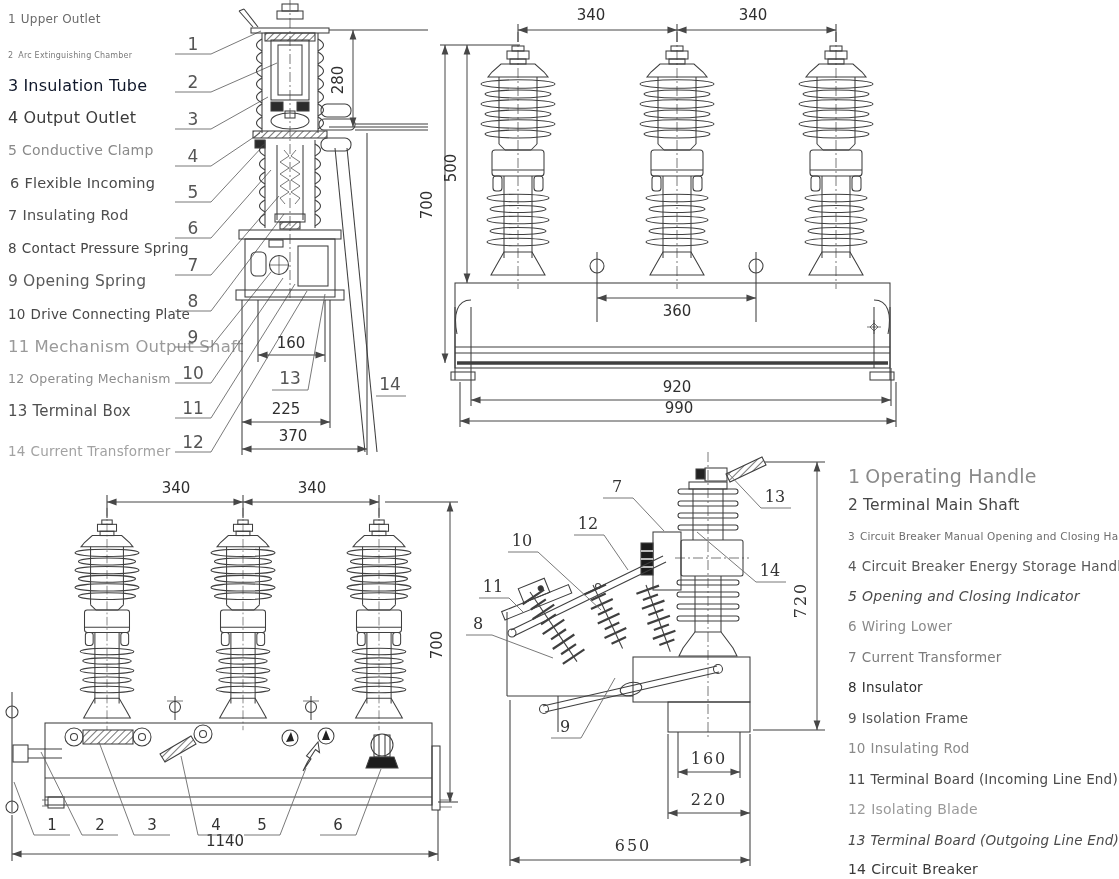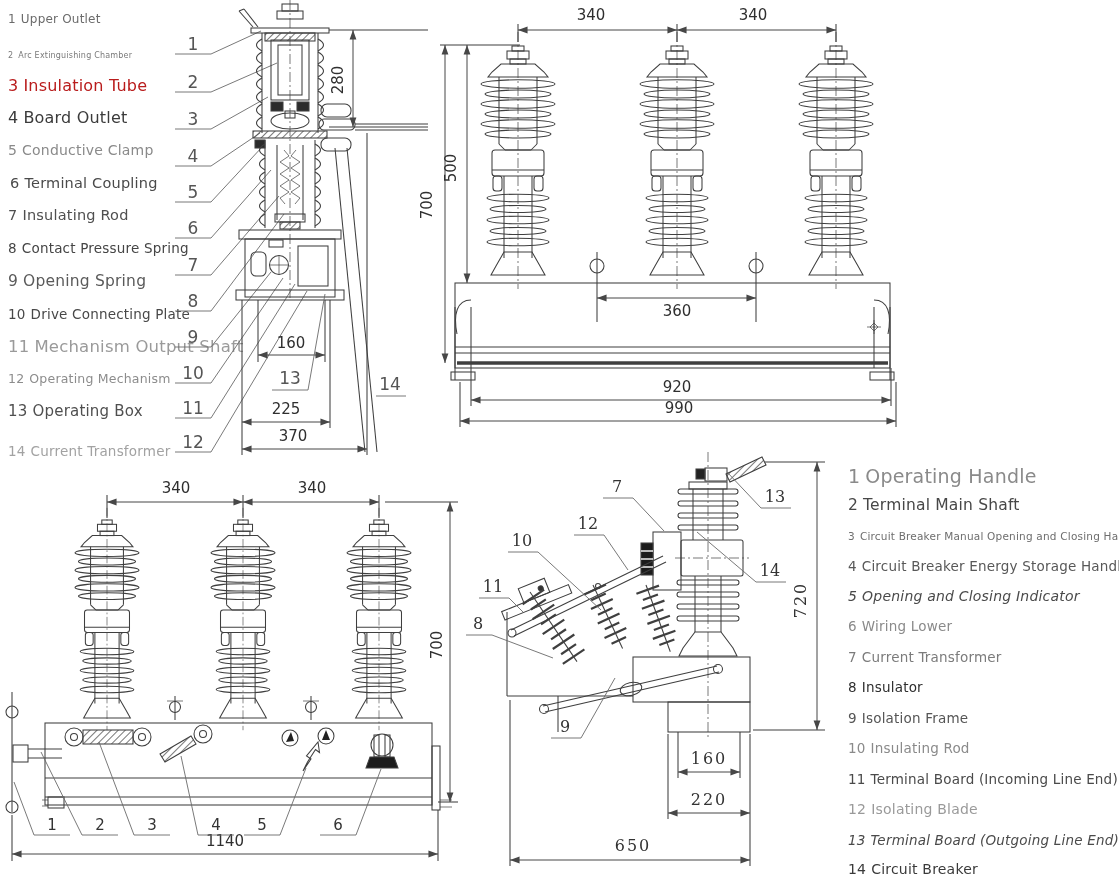--- a/index.html
+++ b/index.html
@@ -4,21 +4,21 @@
 <style>
   html,body{margin:0;padding:0;background:#fff;}
   body{width:1119px;height:879px;position:relative;overflow:hidden;
        font-family:"DejaVu Sans","Liberation Sans",sans-serif;}
   .view{position:absolute;}
   .pl-item{position:absolute;white-space:nowrap;letter-spacing:.2px;}
   .pl-item .n{margin-right:5px;}
   
   .li1{left:8px;top:12px;font-size:12px;color:#6b6b6b;}
   .li2{left:8px;top:51px;font-size:8px;color:#7a7a7a;}
-  .li3{left:8px;top:76px;font-size:16px;color:#b91c1c;}
+  .li3{left:8px;top:76px;font-size:16px;color:#0f172a;}
   .li4{left:8px;top:108px;font-size:16px;color:#3b3b3b;}
   .li5{left:8px;top:142px;font-size:14px;color:#8a8a8a;}
   .li6{left:10px;top:175px;font-size:14.5px;color:#4a4a4a;}
   .li7{left:8px;top:207px;font-size:14.5px;color:#4f4f4f;}
   .li8{left:8px;top:240px;font-size:13.5px;color:#454545;}
   .li9{left:8px;top:272px;font-size:15.5px;color:#5a5a5a;}
   .li10{left:8px;top:306px;font-size:13.5px;color:#484848;}
   .li11{left:8px;top:337px;font-size:16.5px;color:#9a9a9a;}
   .li12{left:8px;top:371px;font-size:12.5px;color:#8c8c8c;}
   .li13{left:8px;top:402px;font-size:15px;color:#4f4f4f;}
@@ -91,30 +91,30 @@
       <ellipse cx="0" cy="196" rx="31" ry="3.8"></ellipse>
       <polygon points="-14,206 14,206 22,220 27,229 -27,229 -22,220"></polygon>
     </g>
   </defs>
 </svg>
 
 <div>
   <div class="pl-item li1"><span class="n">1</span><span>Upper Outlet</span></div>
   <div class="pl-item li2"><span class="n">2</span><span>Arc Extinguishing Chamber</span></div>
   <div class="pl-item li3"><span class="n">3</span><span>Insulation Tube</span></div>
-  <div class="pl-item li4"><span class="n">4</span><span>Board Outlet</span></div>
+  <div class="pl-item li4"><span class="n">4</span><span>Output Outlet</span></div>
   <div class="pl-item li5"><span class="n">5</span><span>Conductive Clamp</span></div>
-  <div class="pl-item li6"><span class="n">6</span><span>Terminal Coupling</span></div>
+  <div class="pl-item li6"><span class="n">6</span><span>Flexible Incoming</span></div>
   <div class="pl-item li7"><span class="n">7</span><span>Insulating Rod</span></div>
   <div class="pl-item li8"><span class="n">8</span><span>Contact Pressure Spring</span></div>
   <div class="pl-item li9"><span class="n">9</span><span>Opening Spring</span></div>
   <div class="pl-item li10"><span class="n">10</span><span>Drive Connecting Plate</span></div>
   <div class="pl-item li11"><span class="n">11</span><span>Mechanism Output Shaft</span></div>
   <div class="pl-item li12"><span class="n">12</span><span>Operating Mechanism</span></div>
-  <div class="pl-item li13"><span class="n">13</span><span>Operating Box</span></div>
+  <div class="pl-item li13"><span class="n">13</span><span>Terminal Box</span></div>
   <div class="pl-item li14"><span class="n">14</span><span>Current Transformer</span></div>
 </div>
 
 <div>
   <div class="pl-item ri1"><span class="n">1</span><span>Operating Handle</span></div>
   <div class="pl-item ri2"><span class="n">2</span><span>Terminal Main Shaft</span></div>
   <div class="pl-item ri3"><span class="n">3</span><span>Circuit Breaker Manual Opening and Closing Handle</span></div>
   <div class="pl-item ri4"><span class="n">4</span><span>Circuit Breaker Energy Storage Handle</span></div>
   <div class="pl-item ri5"><span class="n">5</span><span>Opening and Closing Indicator</span></div>
   <div class="pl-item ri6"><span class="n">6</span><span>Wiring Lower</span></div>

